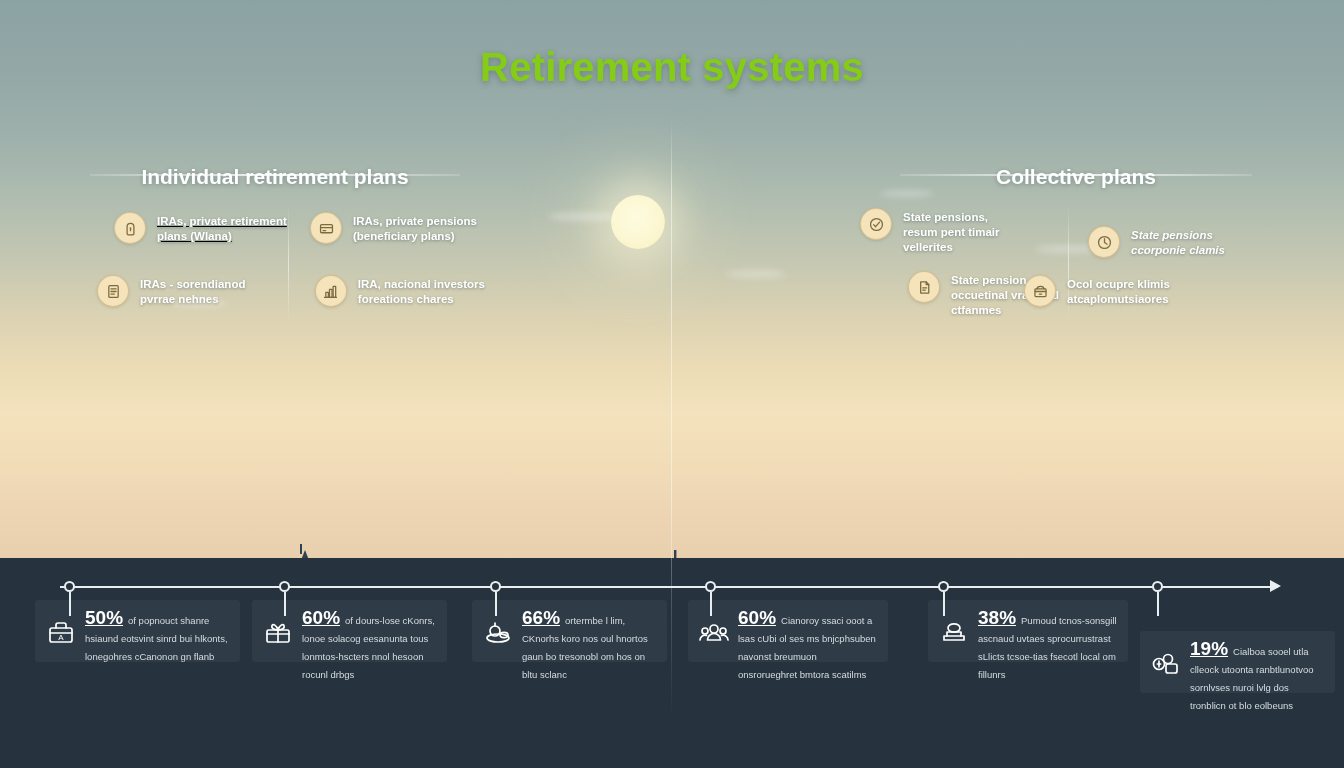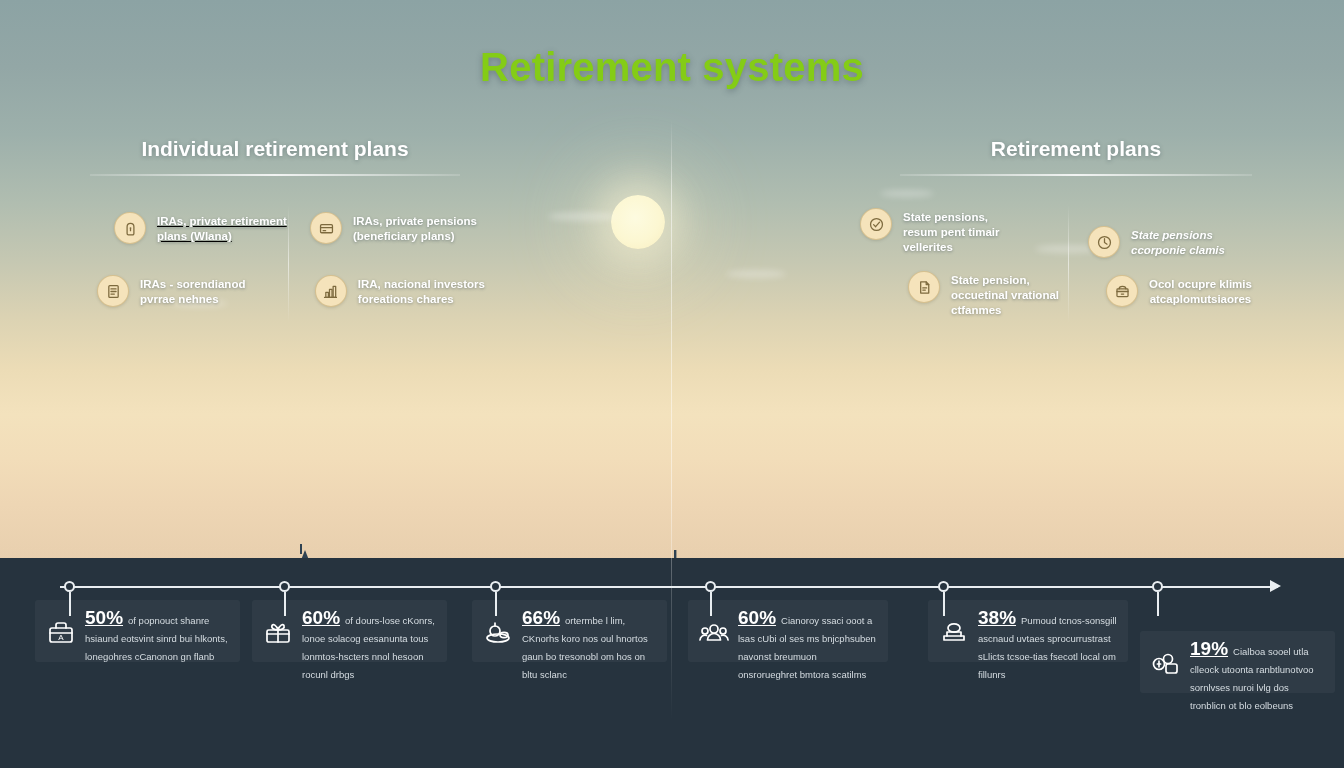--- a/index.html
+++ b/index.html
@@ -56,20 +56,21 @@
   
   .title {
     position:absolute; left:0; top:45px; width:1344px; text-align:center;
     color:#84cc16; font-size:40px; font-weight:bold; letter-spacing:.2px;
     text-shadow:0 2px 6px rgba(40,55,65,.35);
   }
 
   .sec-head {
     position:absolute; color:#ffffff; font-size:21px; font-weight:bold;
     text-shadow:0 1px 4px rgba(40,55,65,.35);
+    margin-top:28px;
   }
   .sec-rule {
     position:absolute; height:2px;
     background:linear-gradient(to right, rgba(255,255,255,.15), rgba(255,255,255,.85), rgba(255,255,255,.15));
   }
   #head-left  { left:90px;  top:137px; width:370px; text-align:center; }
   #rule-left  { left:90px;  top:174px; width:370px; }
   #head-right { left:900px; top:137px; width:352px; text-align:center; }
   #rule-right { left:900px; top:174px; width:352px; }
 
@@ -331,21 +332,21 @@
       <svg viewBox="0 0 20 20">
           <path class="lnb" d="M3 17 H17"></path>
           <rect class="lnb" x="4.5" y="11" width="3" height="6"></rect>
           <rect class="lnb" x="8.8" y="7.5" width="3" height="9.5"></rect>
           <rect class="lnb" x="13.1" y="4" width="3" height="13"></rect>
         </svg>
     </span>
     <span class="b-txt">IRA, nacional investors<br>foreations chares</span>
   </div>
 
-  <div class="sec-head" id="head-right">Retirement plans</div>
+  <div class="sec-head" id="head-right">Collective plans</div>
   <div class="sec-rule" id="rule-right"></div>
 
   <div class="col-div" style="left:1068px;top:205px;height:118px;"></div>
 
   <div class="bullet" style="left:860px;top:208px;">
     <span class="b-ico">
       <svg viewBox="0 0 20 20">
           <circle class="lnb" cx="10" cy="10" r="7"></circle>
           <path class="lnb" d="M6.6 10.2 L9 12.6 L13.6 7.2"></path>
         </svg>
@@ -365,21 +366,21 @@
 
   <div class="bullet" style="left:1088px;top:226px;font-style:italic;">
     <span class="b-ico">
       <svg viewBox="0 0 20 20">
           <circle class="lnb" cx="10" cy="10" r="7"></circle>
           <path class="lnb" d="M10 5.6 V10 L13 12"></path>
         </svg>
     </span>
     <span class="b-txt">State pensions<br>ccorponie clamis</span>
   </div>
-  <div class="bullet" style="left:1106px;top:275px;text-align:center;">
+  <div class="bullet" style="left:1024px;top:275px;">
     <span class="b-ico">
       <svg viewBox="0 0 20 20">
           <rect class="lnb" x="3.5" y="7" width="13" height="9" rx="1"></rect>
           <path class="lnb" d="M3.5 10 H16.5"></path>
           <path class="lnb" d="M6 7 C6 4.8 8 4 10 4 C12 4 14 4.8 14 7"></path>
           <path class="lnb" d="M8.6 13 H11.4"></path>
         </svg>
     </span>
     <span class="b-txt">Ocol ocupre klimis<br>atcaplomutsiaores</span>
   </div>

